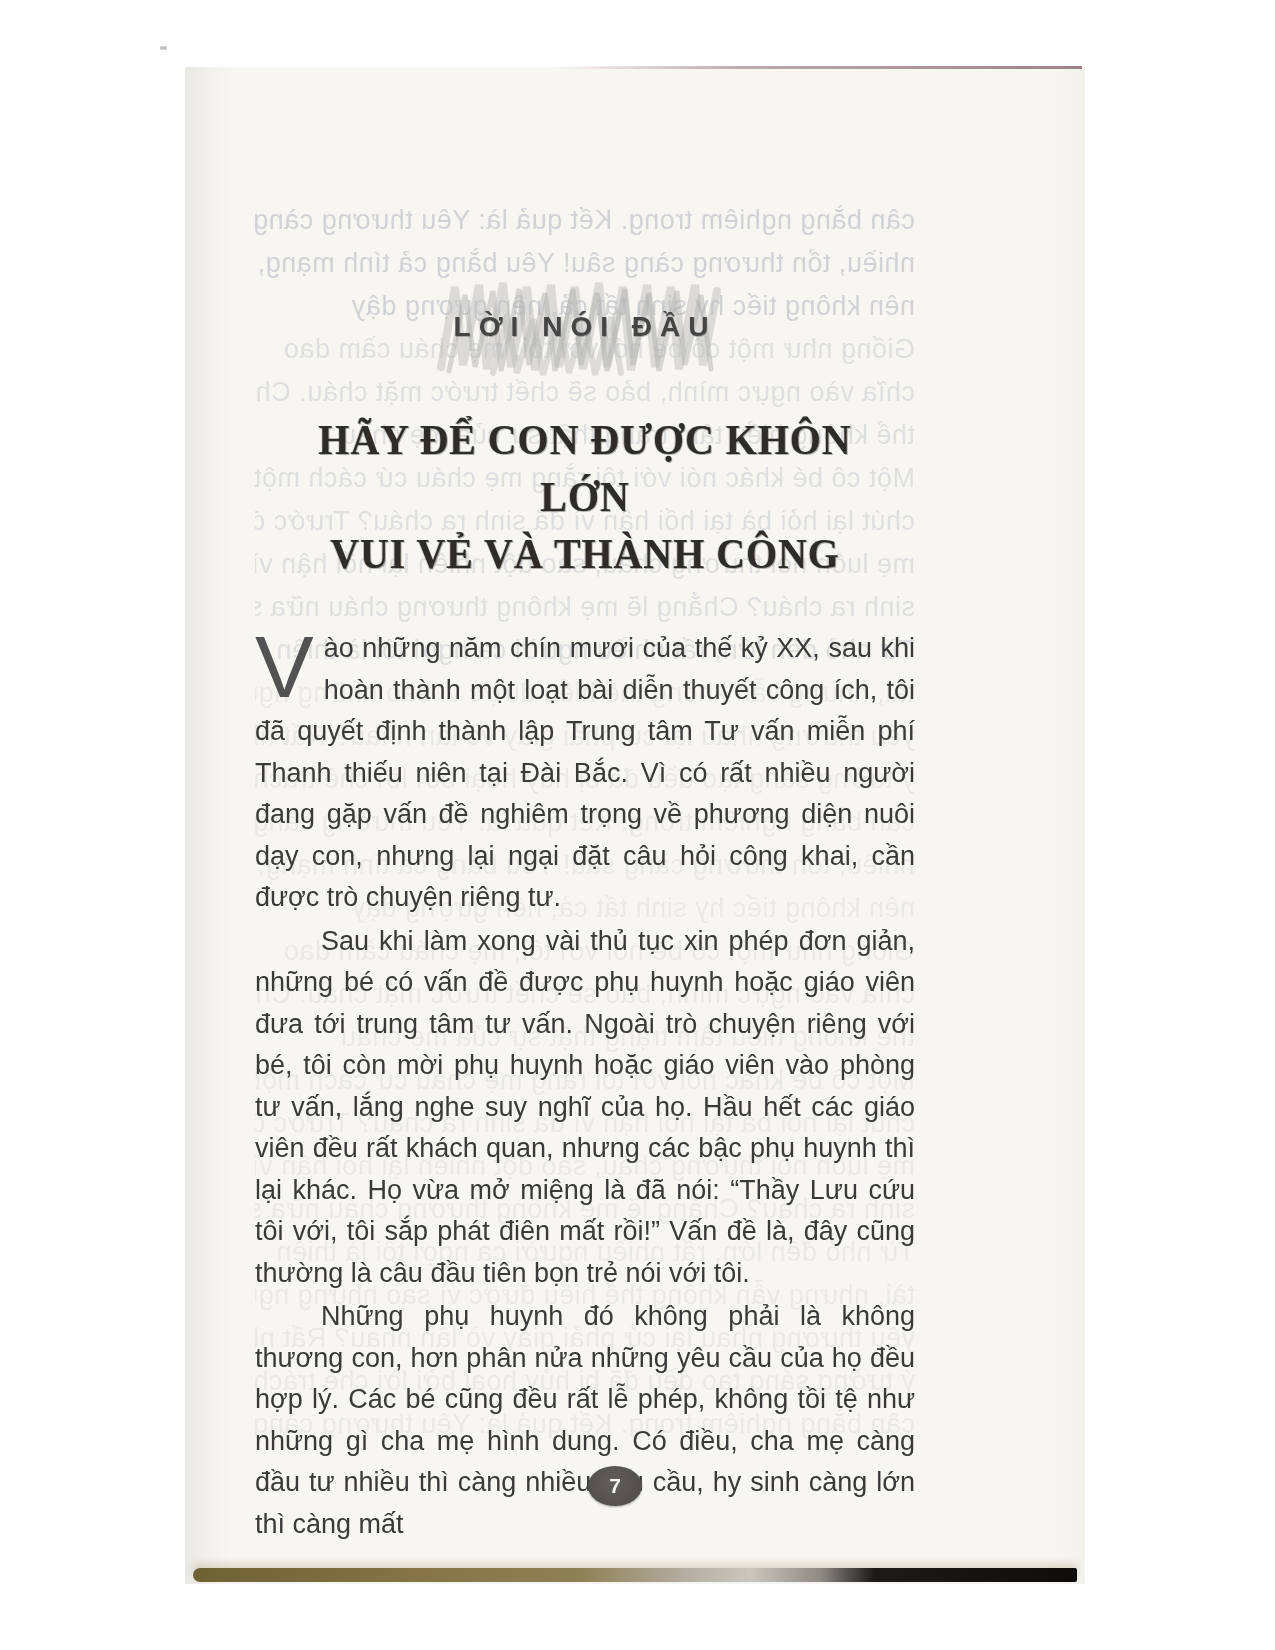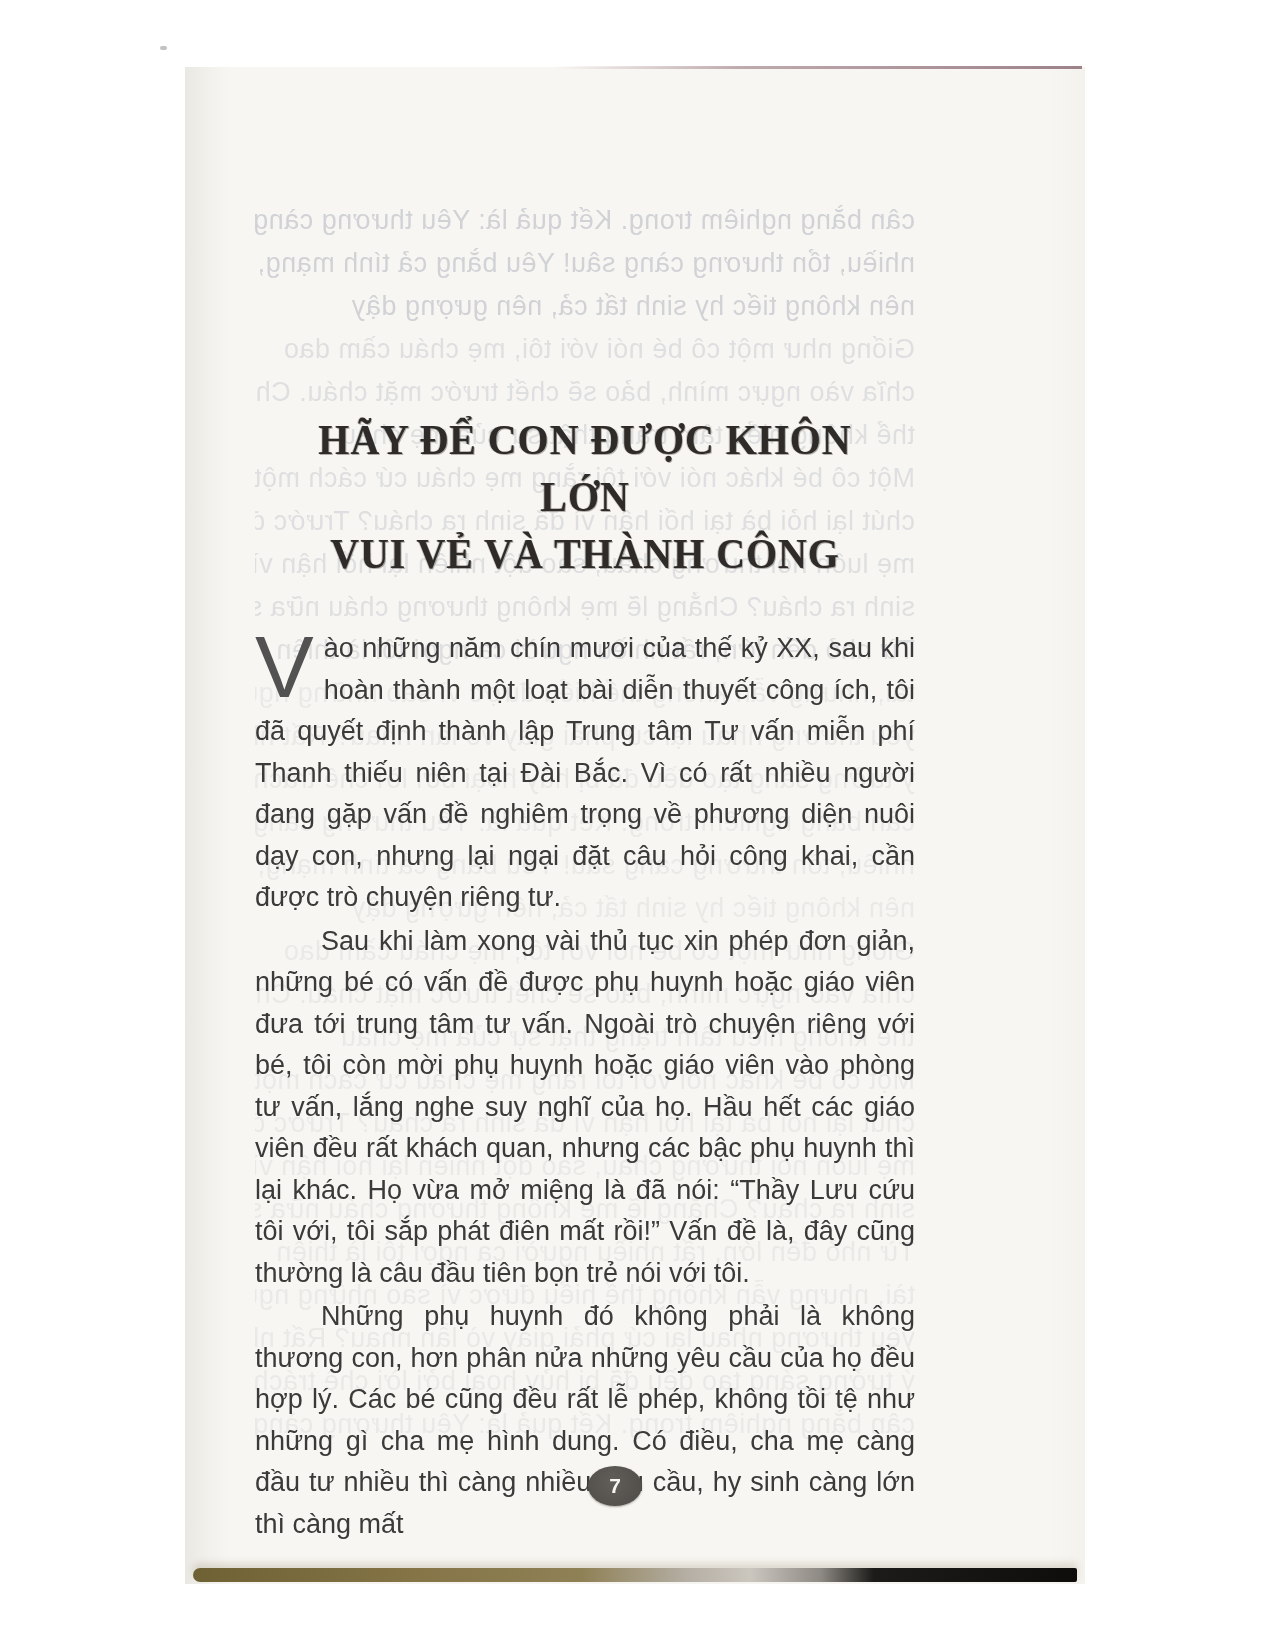--- a/index.html
+++ b/index.html
@@ -107,20 +107,32 @@
       <div class="bleed-line" style="top: 1041px; opacity: 0.18;">chút lại hỏi bà tại hối hận vì đã sinh ra cháu? Trước đây,</div>
       <div class="bleed-line" style="top: 1084px; opacity: 0.18;">mẹ luôn nói thương cháu, sao đột nhiên lại hối hận vì đã</div>
       <div class="bleed-line" style="top: 1127px; opacity: 0.18;">sinh ra cháu? Chẳng lẽ mẹ không thương cháu nữa sao?</div>
       <div class="bleed-line" style="top: 1170px; opacity: 0.18;">Từ nhỏ đến lớn, rất nhiều người ca ngợi tôi là thiên</div>
       <div class="bleed-line" style="top: 1213px; opacity: 0.18;">tài, nhưng vẫn không thể hiểu được vì sao những người</div>
       <div class="bleed-line" style="top: 1256px; opacity: 0.18;">yêu thương nhau lại cứ phải giày vò lẫn nhau? Rất nhiều</div>
       <div class="bleed-line" style="top: 1299px; opacity: 0.18;">ý tưởng sáng tạo đều đã bị hủy hoại bởi lời chê trách</div>
       <div class="bleed-line" style="top: 1342px; opacity: 0.18;">cân bằng nghiêm trong. Kết quả là: Yêu thương càng</div>
     </div>
 
+  <div class="header-badge">
+    <span class="badge-inner">
+      <svg class="scribble-svg" viewBox="0 0 304 102" preserveAspectRatio="none">
+        <g fill="none" stroke-linecap="round">
+          <path d="M8,92 L22,12 L30,90 L46,10 L54,94 L70,8 L78,92 L94,12 L102,95 L118,10 L126,92 L142,12 L150,94 L166,8 L174,92 L190,12 L198,95 L214,10 L222,92 L238,12 L246,94 L262,10 L270,90 L284,16" stroke="#bdbdbd" stroke-width="8" opacity="0.5"></path>
+          <path d="M16,96 L32,20 L42,92 L60,16 L68,96 L86,14 L96,90 L112,18 L122,96 L140,14 L148,90 L164,18 L174,96 L192,14 L200,90 L216,18 L226,96 L244,16 L252,90 L268,20 L278,94" stroke="#adadad" stroke-width="5" opacity="0.45"></path>
+          <path d="M60,98 L74,40 L84,98 L100,44 L110,100 L126,42 L136,98 L152,44 L162,100 L178,42 L188,98" stroke="#b5b5b5" stroke-width="6" opacity="0.4"></path>
+        </g>
+      </svg>
+      <span class="preface-label">LỜI NÓI ĐẦU</span>
+    </span>
+  </div>
 
   <div class="chapter-title">
     <div>HÃY ĐỂ CON ĐƯỢC KHÔN LỚN</div>
     <div>VUI VẺ VÀ THÀNH CÔNG</div>
   </div>
 
   <div class="body-text">
       <p class="para first"><span class="dropcap">V</span>ào những năm chín mươi của thế kỷ XX, sau khi hoàn thành một loạt bài diễn thuyết công ích, tôi đã quyết định thành lập Trung tâm Tư vấn miễn phí Thanh thiếu niên tại Đài Bắc. Vì có rất nhiều người đang gặp vấn đề nghiêm trọng về phương diện nuôi dạy con, nhưng lại ngại đặt câu hỏi công khai, cần được trò chuyện riêng tư.</p>
       <p class="para">Sau khi làm xong vài thủ tục xin phép đơn giản, những bé có vấn đề được phụ huynh hoặc giáo viên đưa tới trung tâm tư vấn. Ngoài trò chuyện riêng với bé, tôi còn mời phụ huynh hoặc giáo viên vào phòng tư vấn, lắng nghe suy nghĩ của họ. Hầu hết các giáo viên đều rất khách quan, nhưng các bậc phụ huynh thì lại khác. Họ vừa mở miệng là đã nói: “Thầy Lưu cứu tôi với, tôi sắp phát điên mất rồi!” Vấn đề là, đây cũng thường là câu đầu tiên bọn trẻ nói với tôi.</p>
       <p class="para">Những phụ huynh đó không phải là không thương con, hơn phân nửa những yêu cầu của họ đều hợp lý. Các bé cũng đều rất lễ phép, không tồi tệ như những gì cha mẹ hình dung. Có điều, cha mẹ càng đầu tư nhiều thì càng nhiều yêu cầu, hy sinh càng lớn thì càng mất</p>

